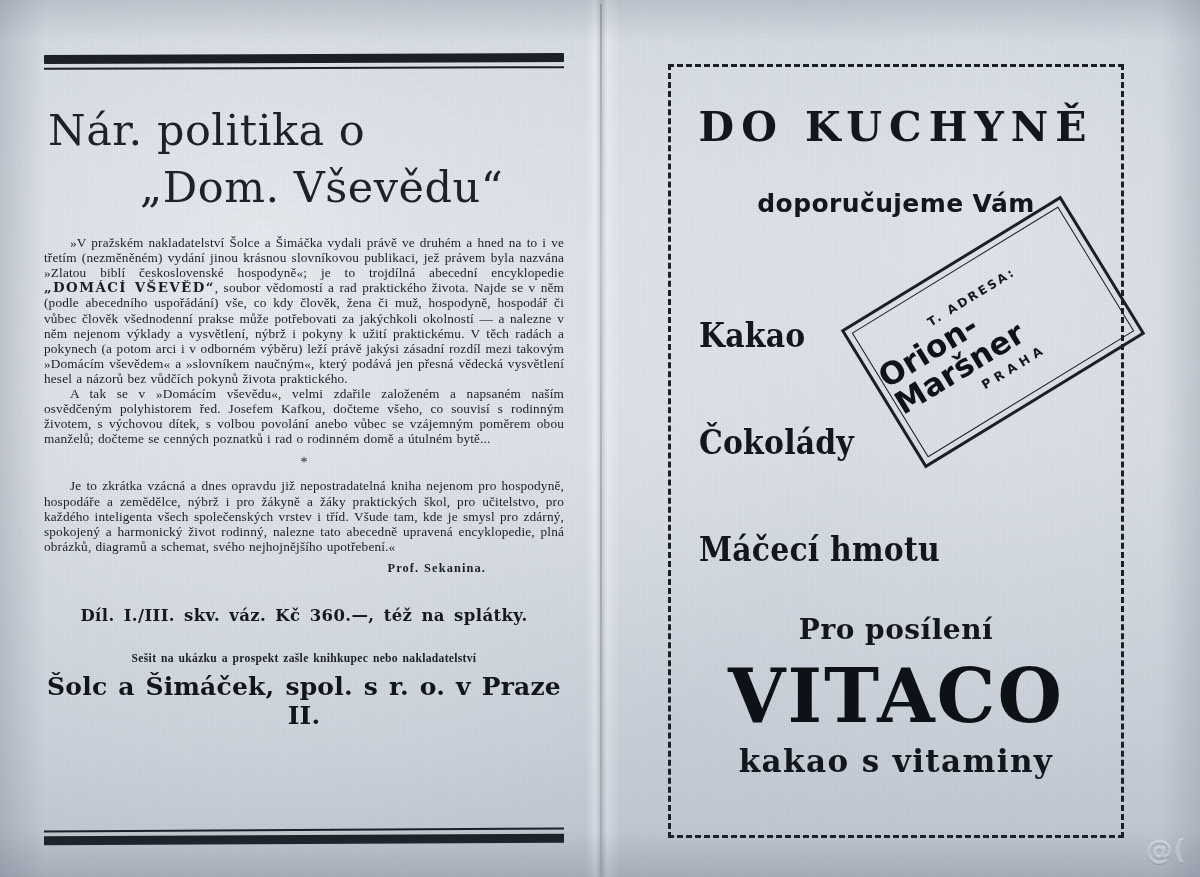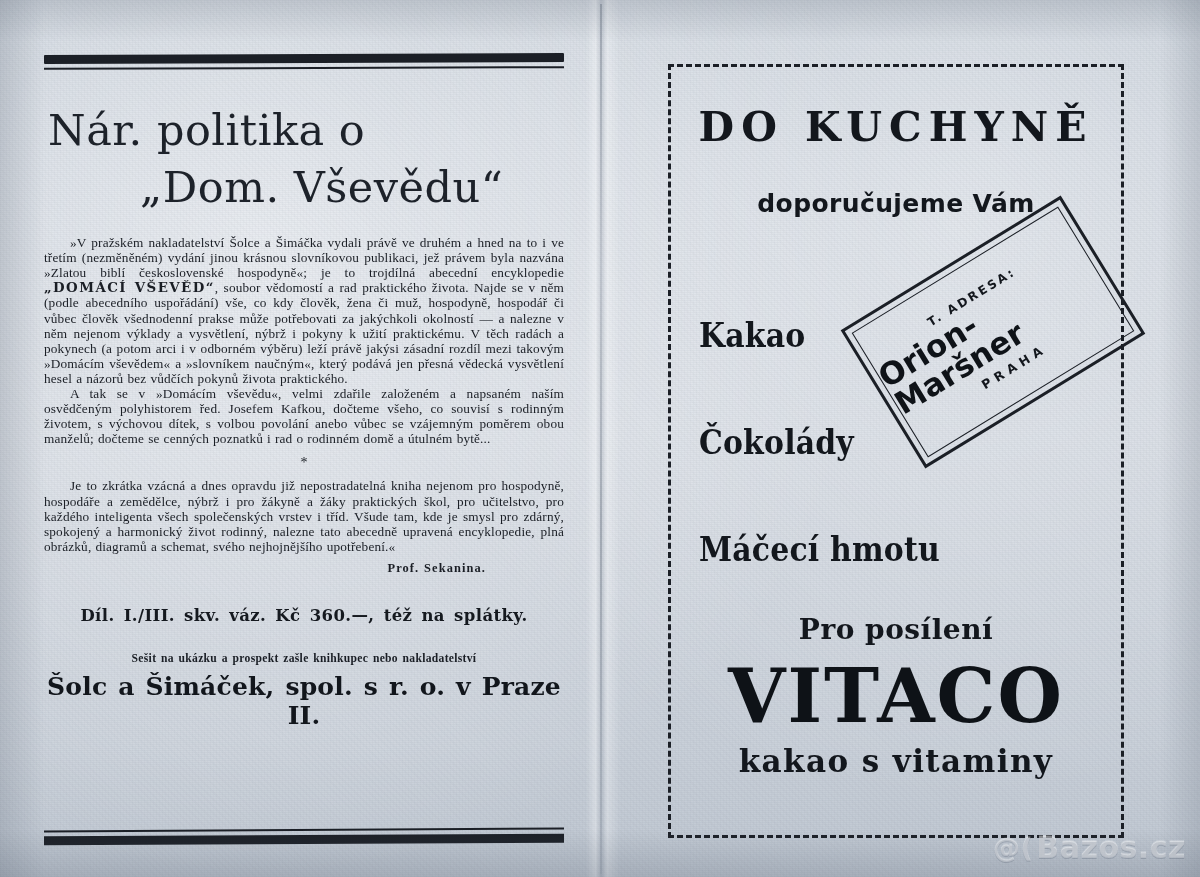--- a/index.html
+++ b/index.html
@@ -256,14 +256,13 @@
 
   </div>
 </div>
 
 <div id="fold"></div>
 <div id="fold2"></div>
 <div id="vignette"></div>
 
 <div id="watermark">
   <span class="at">@(</span>
-  <span>Bazos.cz</span>
 </div>
 
 </body></html>

